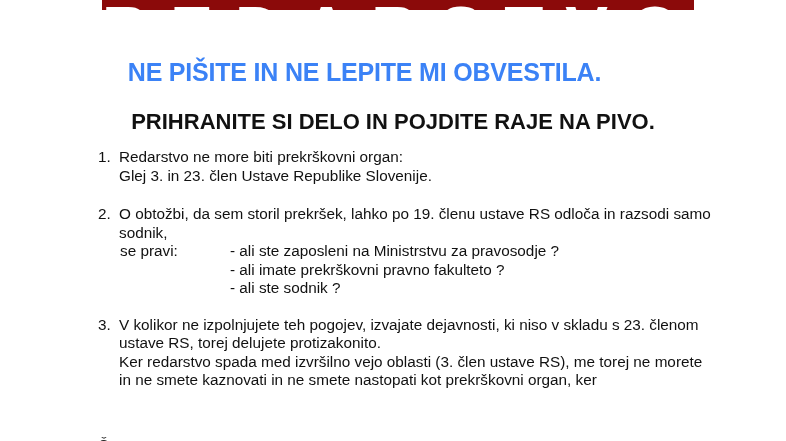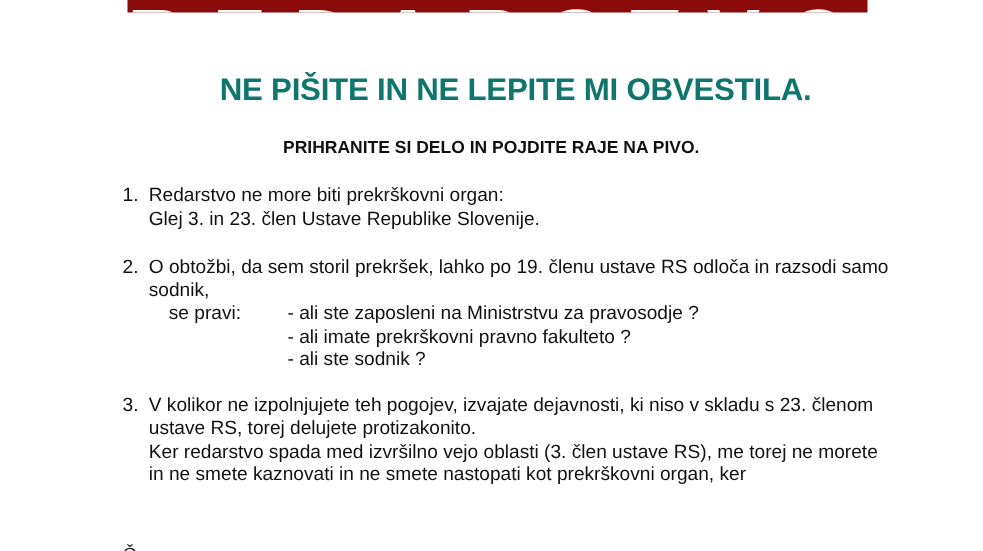--- a/index.html
+++ b/index.html
@@ -40,31 +40,30 @@
     }
     .title {
       position: absolute;
       left: 0;
       width: 729px;
       top: 58px;
       text-align: center;
       font-weight: bold;
       font-size: 25px;
       letter-spacing: -0.2px;
-      color: #0f766e;
-      padding-left: 48px;
+      color: #3b82f6;
     }
     .subtitle {
       position: absolute;
       left: 0;
       width: 786px;
       top: 109px;
       text-align: center;
       font-weight: bold;
-      font-size: 14px;
+      font-size: 22px;
       color: #111111;
     }
     .list {
       position: absolute;
       left: 98px;
       top: 148px;
       width: 640px;
       font-size: 15.3px;
       line-height: 18.5px;
     }
@@ -79,21 +78,21 @@
     }
     .item-1 { margin-bottom: 20px; }
     .item-2 { margin-bottom: 18px; }
     .b { font-weight: normal; }
     .sub-row {
       position: relative;
       height: 18.5px;
     }
     .sub-row .lead {
       position: absolute;
-      left: 16px;
+      left: 1px;
     }
     .sub-row .q {
       position: absolute;
       left: 111px;
       white-space: nowrap;
     }
     .cutoff {
       position: absolute;
       left: 98px;
       top: 436px;

